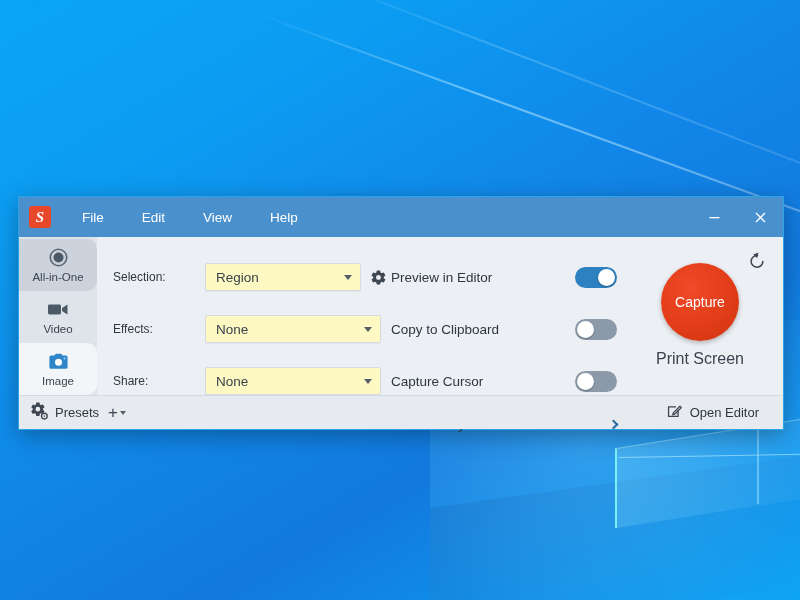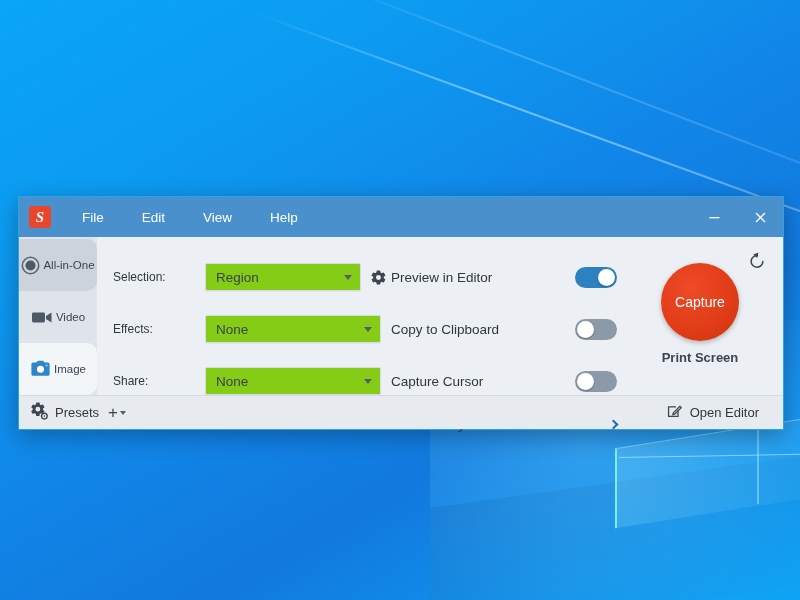--- a/index.html
+++ b/index.html
@@ -112,21 +112,21 @@
   
   #sidebar {
     width: 78px; flex: 0 0 78px;
     background: #dfe4ea;
     padding-top: 2px;
     display: flex; flex-direction: column;
     align-items: stretch;
   }
   .side-tab {
     height: 52px;
-    display: flex; flex-direction: row;
+    display: flex; flex-direction: column;
     align-items: center; justify-content: center;
     gap: 3px;
     color: #3b4450;
     font-size: 11.5px;
     cursor: default;
   }
   .side-tab.active { background: #ccd3dc; border-radius: 0 10px 10px 0; }
   .side-tab.hover  { background: #f3f6f9; border-radius: 0 10px 10px 0; }
   .side-tab .tab-ico { height: 21px; display: flex; align-items: center; justify-content: center; }
 
@@ -144,21 +144,21 @@
   .field-row {
     height: 52px;
     display: flex; align-items: center;
   }
   .field-label {
     width: 92px; flex: 0 0 92px;
     font-size: 12px; color: #2f3740;
   }
   .select-box {
     width: 176px; height: 28px;
-    background: #84cc16;
+    background: #fef9c3;
     border: 1px solid #d5dbe2;
     border-radius: 2px;
     display: flex; align-items: center;
     padding: 0 8px 0 10px;
     font-size: 13.5px; color: #3a424c;
     box-shadow: 0 1px 1px rgba(0,0,0,.05);
     cursor: default;
   }
   .select-box .sel-value { flex: 1 1 auto; overflow: hidden; white-space: nowrap; }
   .caret { width: 0; height: 0; border-left: 4.5px solid transparent; border-right: 4.5px solid transparent; border-top: 5px solid #555e68; }
@@ -202,21 +202,21 @@
   }
   #reset-icon { position: absolute; top: 0px; right: 16px; cursor: default; }
   #capture-button {
     width: 78px; height: 78px; border-radius: 50%;
     background: radial-gradient(circle at 38% 32%, #ef4a29 0%, #e13d18 55%, #cf3410 100%);
     box-shadow: 0 2px 5px rgba(0,0,0,.25);
     display: flex; align-items: center; justify-content: center;
     color: #ffffff; font-size: 14px;
     cursor: default;
   }
-  #capture-caption { margin-top: 9px; font-size: 13px; color: #3b4450; font-weight: bold; }
+  #capture-caption { margin-top: 9px; font-size: 16px; color: #3b4450; }
 
   
   #bottom-bar {
     height: 34px; flex: 0 0 34px;
     background: #e7ebf0;
     border-top: 1px solid #d4dae1;
     display: flex; align-items: center;
     padding: 0 24px 0 10px;
   }
   #presets-group { display: flex; align-items: center; gap: 7px; cursor: default; }

